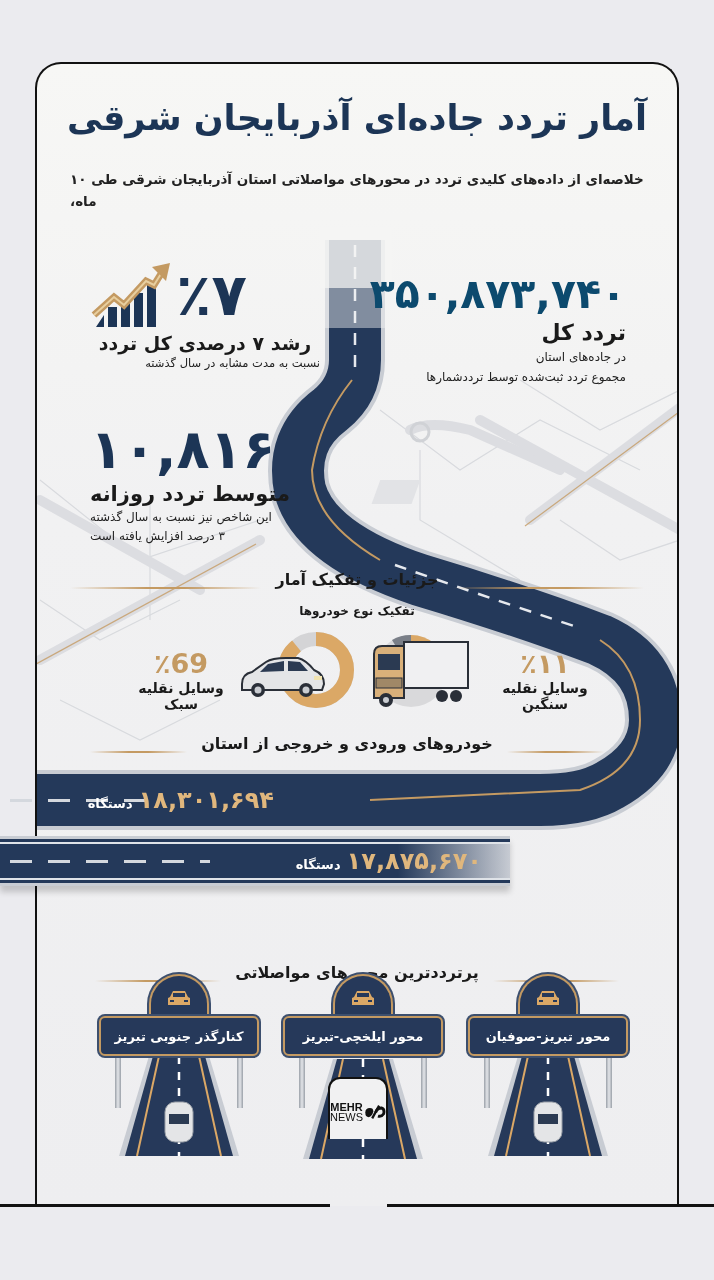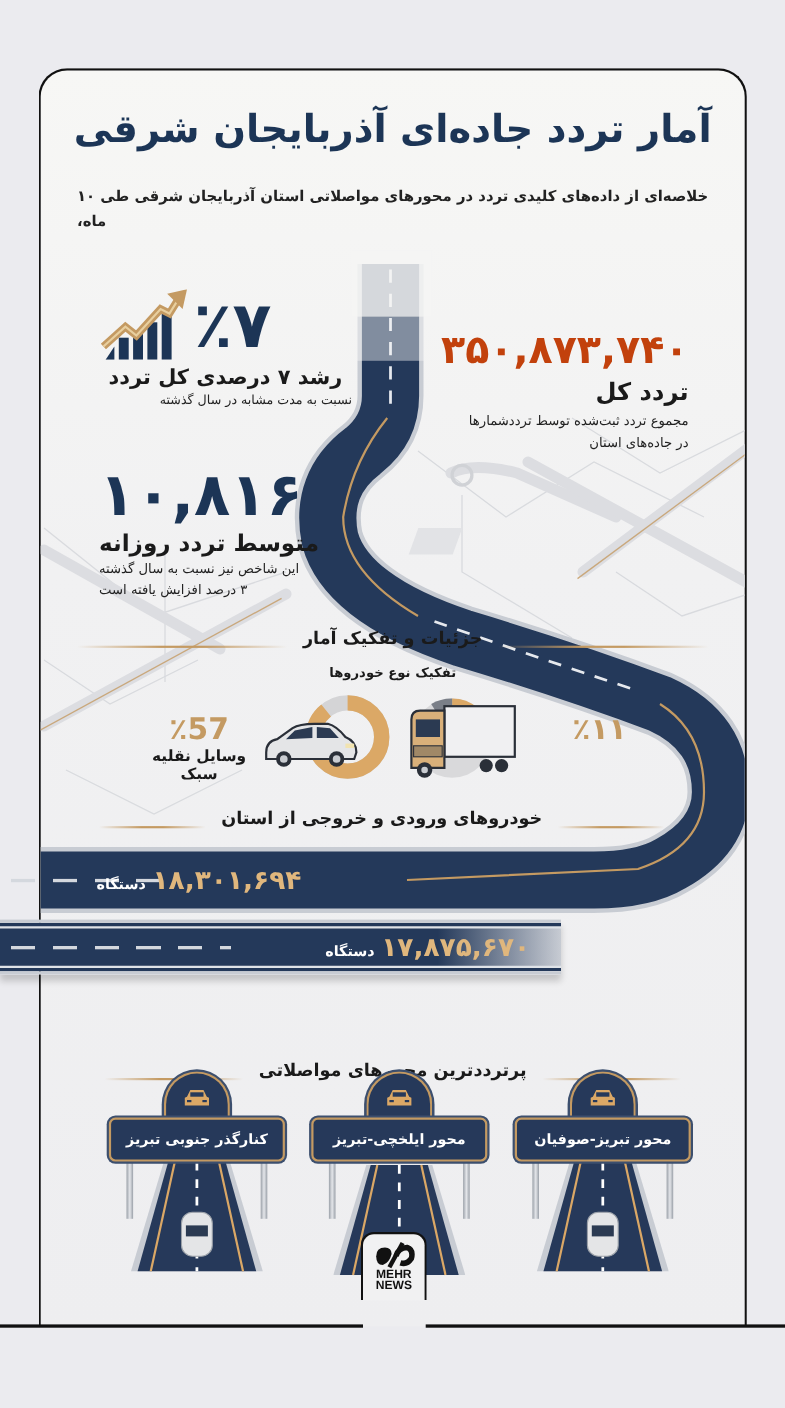--- a/index.html
+++ b/index.html
@@ -21,55 +21,55 @@
     overflow: hidden;
   }
   .frame-bottom {
     position: absolute;
     top: 1204px; height: 2.5px; background: #111;
   }
   .frame-bottom.left { left: 0; width: 330px; }
   .frame-bottom.right { left: 387px; width: 327px; }
   .logo-tab {
     position: absolute;
-    left: 328px; top: 1120px;
+    left: 328px; top: 1077px;
     width: 60px; height: 62px;
     border: 2.5px solid #111;
     border-bottom: none;
     border-radius: 12px 12px 0 0;
     background: #f1f1f2;
-    display: flex; flex-direction: column; align-items: center; justify-content: flex-start;
+    display: flex; align-items: center; justify-content: flex-start;
     padding-top: 6px;
     z-index: 5;
   }
   .logo-mark { width: 40px; height: 26px; }
   .logo-text {
     font-family: "Liberation Sans", sans-serif;
     font-size: 11px; line-height: 10px; text-align: center; color: #111;
     direction: ltr;
   }
   .logo-text b { font-weight: 900; display: block; }
-  .logo-text span { display: block; font-weight: 700; }
+  .logo-text span { display: block; font-weight: 400; }
 
   
   .bg-art { position: absolute; left: 0; top: 0; width: 714px; height: 1280px; pointer-events: none; }
 
   .title {
     position: absolute; top: 98px; left: 60px; right: 60px;
     text-align: center;
     font-size: 35px; font-weight: 900; color: #1c3556;
     letter-spacing: -0.5px;
   }
   .subtitle {
     position: absolute; top: 168px; left: 70px; right: 40px;
     text-align: left; font-size: 13.5px; font-weight: 700; line-height: 22px; color: #222;
   }
 
   .stat-total { position: absolute; right: 88px; top: 272px; text-align: right; width: 300px; }
-  .stat-total .big { font-size: 36px; font-weight: 900; color: #c2410c; letter-spacing: 1px; line-height: 44px; margin-top: 25px; }
+  .stat-total .big { font-size: 41px; font-weight: 900; color: #0c4a6e; letter-spacing: 1px; line-height: 44px; }
   .stat-total .label { font-size: 22px; font-weight: 900; color: #1a1a1a; margin-top: 4px; }
   .stat-total .desc { font-size: 12px; line-height: 20px; color: #222; margin-top: 2px; }
 
   .stat-growth { position: absolute; left: 90px; top: 260px; width: 230px; }
   .stat-growth .row { display: flex; flex-direction: row-reverse; align-items: center; justify-content: flex-end; gap: 6px; direction: ltr; }
   .stat-growth .big { font-size: 58px; font-weight: 900; color: #1c3556; line-height: 70px; }
   .stat-growth .label { font-size: 19px; font-weight: 900; text-align: center; margin-top: 2px; }
   .stat-growth .desc { font-size: 11.5px; text-align: right; color: #222; margin-top: 2px; }
 
   .stat-daily { position: absolute; left: 90px; top: 418px; width: 230px; text-align: left; }
@@ -187,22 +187,22 @@
 
 <h1 class="title">آمار تردد جاده‌ای آذربایجان شرقی</h1>
 <div class="subtitle">
   <div>خلاصه‌ای از داده‌های کلیدی تردد در محورهای مواصلاتی استان آذربایجان شرقی طی ۱۰ ماه،</div>
 </div>
 
 <div class="stat-total">
   <div class="big">۳۵۰,۸۷۳,۷۴۰</div>
   <div class="label">تردد کل</div>
   <div class="desc">
+    <div>در جاده‌های استان</div>
     <div>مجموع تردد ثبت‌شده توسط ترددشمارها</div>
-    <div>در جاده‌های استان</div>
   </div>
 </div>
 
 <div class="stat-growth">
   <div class="row">
     <div class="big">٪۷</div>
     <svg width="80" height="64" viewBox="0 0 80 64">
       <g fill="#1c3556">
         <polygon points="6,64 14,52 14,64"></polygon>
         <rect x="18" y="44" width="9" height="20"></rect>
@@ -244,21 +244,21 @@
   <path d="M4 30 Q4 20 14 18 L28 8 Q34 4 48 4 L60 4 Q68 6 76 16 Q86 20 86 30 L84 36 L4 36 Z" fill="#e4e5e7" stroke="#2a2f38" stroke-width="2"></path>
   <path d="M30 10 L46 7 L46 17 L22 18 Z" fill="#2b3a52"></path>
   <path d="M50 7 L62 8 L70 17 L50 17 Z" fill="#2b3a52"></path>
   <circle cx="20" cy="36" r="7" fill="#2a2f38"></circle>
     <circle cx="20" cy="36" r="3.5" fill="#c9ccd1"></circle>
   <circle cx="68" cy="36" r="7" fill="#2a2f38"></circle>
     <circle cx="68" cy="36" r="3.5" fill="#c9ccd1"></circle>
   <rect x="76" y="22" width="8" height="4" fill="#f1e3b0"></rect>
 </svg>
 <div class="veh" style="left:126px;top:648px;width:110px;">
-  <div class="pct">٪57</div>
+  <div class="pct">٪69</div>
   <div class="lbl">وسایل نقلیه سبک</div>
 </div>
 
 <svg style="position:absolute;left:370px;top:630px;" width="82" height="82" viewBox="0 0 82 82">
   <circle cx="41" cy="41" r="36" fill="#d9d9db"></circle>
   <path d="M41 41 L41 5 A36 36 0 0 1 64.4 13.6 Z" fill="#dba866"></path>
   <path d="M41 41 L22 10 A36 36 0 0 1 41 5 Z" fill="#7a7f88"></path>
 </svg>
 
 <svg style="position:absolute;left:370px;top:640px;" width="100" height="70" viewBox="0 0 100 70">
@@ -266,20 +266,21 @@
   <path d="M4 14 Q4 6 12 6 L34 6 L34 58 L4 58 Z" fill="#d9b07a" stroke="#2a2f38" stroke-width="2"></path>
   <rect x="8" y="14" width="22" height="16" fill="#2b3a52"></rect>
   <rect x="6" y="38" width="26" height="10" fill="#a08867" stroke="#2a2f38" stroke-width="1"></rect>
   <circle cx="16" cy="60" r="7" fill="#2a2f38"></circle>
     <circle cx="16" cy="60" r="3" fill="#c9ccd1"></circle>
   <circle cx="72" cy="56" r="6" fill="#2a2f38"></circle>
     <circle cx="86" cy="56" r="6" fill="#2a2f38"></circle>
 </svg>
 <div class="veh" style="left:480px;top:648px;width:130px;">
   <div class="pct">٪۱۱</div>
+  <div class="lbl">وسایل نقلیه سنگین</div>
 </div>
 
 <div class="section-head" style="top:734px;left:90px;right:110px;">
   <div class="line"></div>
   <div class="txt">خودروهای ورودی و خروجی از استان</div>
   <div class="line"></div>
 </div>
 
 <div class="road-band" style="top:775px;width:560px;background:transparent;border:none;box-shadow:none;">
   <div class="dashes" style="width:150px;"></div>

